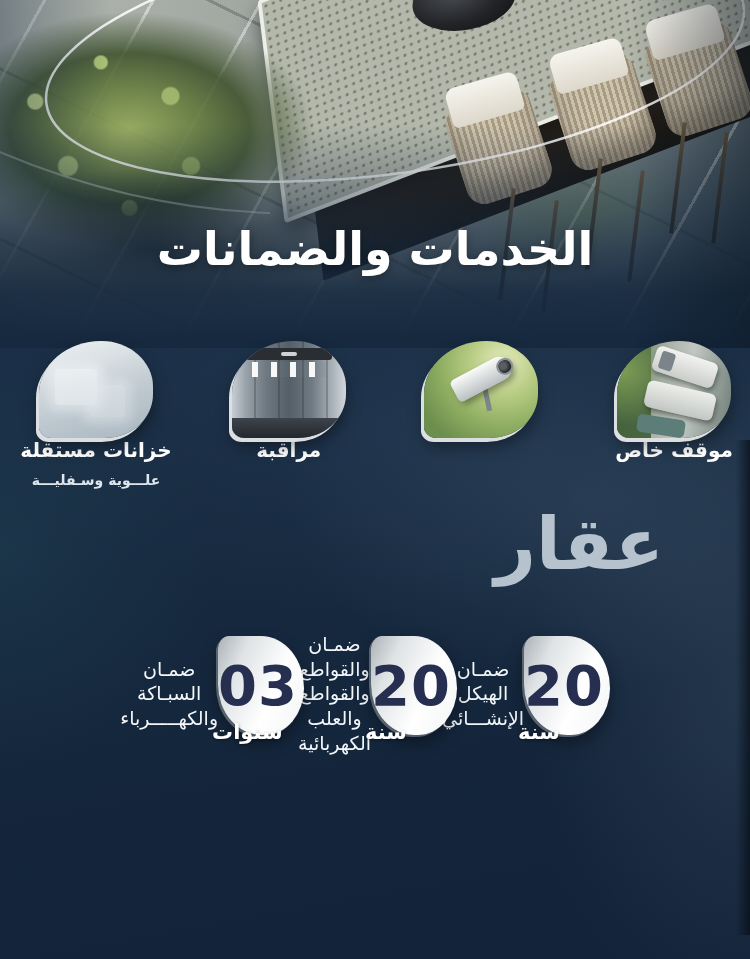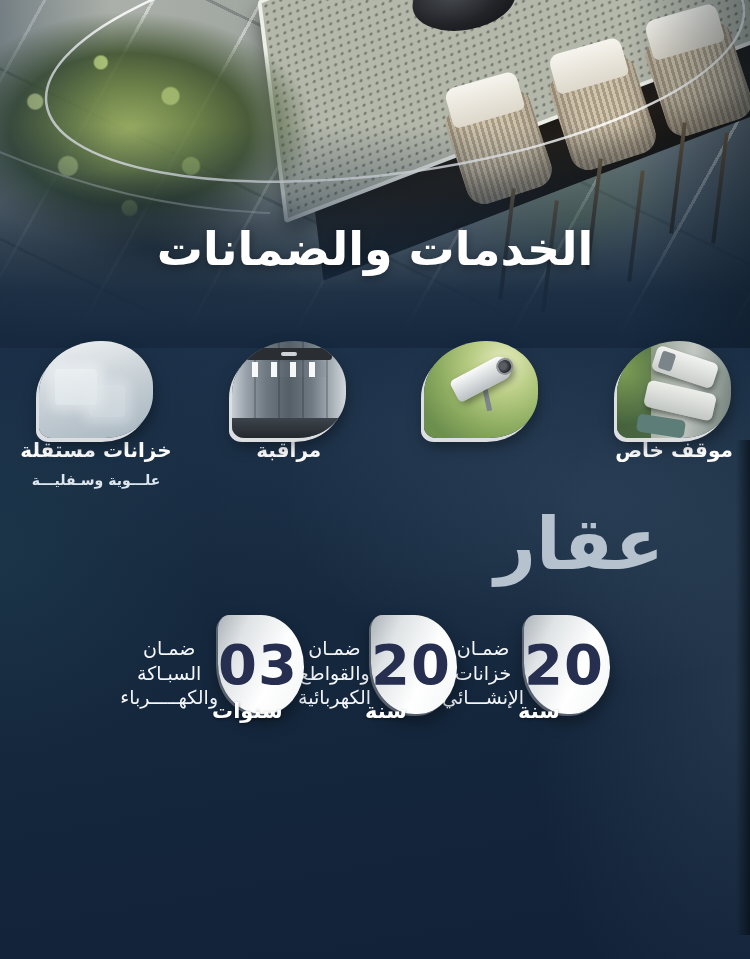--- a/index.html
+++ b/index.html
@@ -267,35 +267,36 @@
   <div class="warranties">
 
     <div class="warranty">
       <div class="wblob-wrap">
         <div class="wblob">
           <div class="wnum">20</div>
         </div>
         <div class="wunit">سنة</div>
       </div>
       <div class="wlines">
-        <div>ضمـان خزانات</div>
+        <div>ضمـان الهيكل</div>
         <div>الإنشـــائي</div>
 
       </div>
     </div>
 
     <div class="warranty">
       <div class="wblob-wrap">
         <div class="wblob">
           <div class="wnum">20</div>
         </div>
         <div class="wunit">سنة</div>
       </div>
       <div class="wlines">
         <div>ضمـان والقواطع</div>
+        <div>والقواطع والعلب</div>
         <div>الكهربائية</div>
       </div>
     </div>
 
     <div class="warranty">
       <div class="wblob-wrap">
         <div class="wblob">
           <div class="wnum">03</div>
         </div>
         <div class="wunit">سنوات</div>

